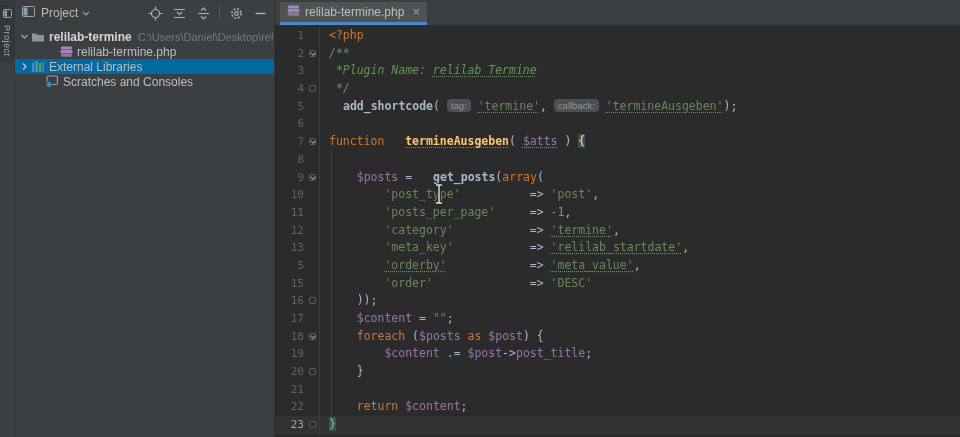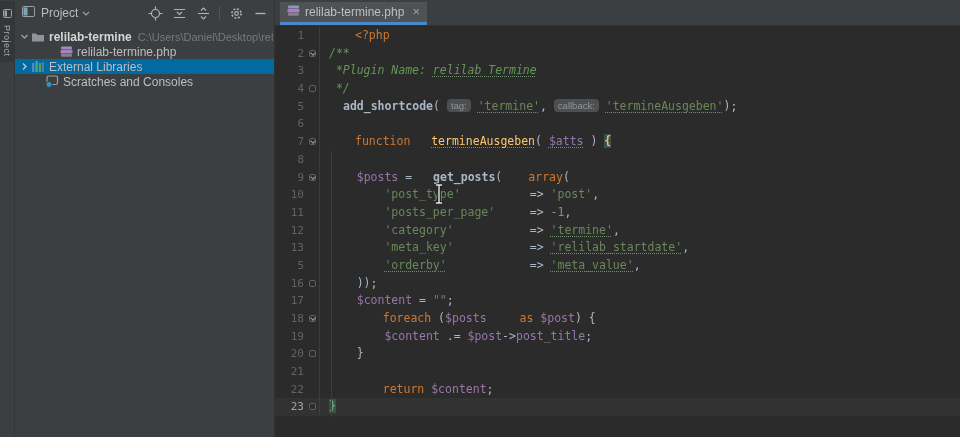--- a/index.html
+++ b/index.html
@@ -46,24 +46,24 @@
   .code-line.caret { background:#323232; }
   .gutter { width:32px; flex:none; text-align:right; padding-right:3px; color:#606366; font-size:11px; }
   .caret .gutter { color:#A4A4A4; }
   .fold { width:13px; flex:none; border-right:1px solid #3A3C3E; position:relative; }
   .fm { position:absolute; left:2px; top:5px; width:7px; height:7px;
     border:1px solid #5E6163; border-radius:2px; background:#2B2B2B; }
   .fm.start::after { content:''; position:absolute; left:1.2px; top:0.2px; width:3px; height:3px;
     border-right:1px solid #9DA0A3; border-bottom:1px solid #9DA0A3; transform:rotate(45deg); }
   .code { flex:1; padding-left:9px; color:#A9B7C6; }
 
-  .k { color:#CC7832;margin-left:26px; }
+  .k { color:#CC7832; }
   .s { color:#6A8759; }
   .v { color:#9876AA; }
-  .f { color:#FFC66D; font-weight:normal; }
+  .f { color:#FFC66D; font-weight:bold; }
   .c { color:#629755; font-style:italic; }
   .n { color:#6897BB; }
   .t { color:#A9B7C6; }
   .b { font-weight:bold;margin-left:14px; }
   .u { text-decoration:underline dotted #6E8F6E; text-underline-offset:2px; }
   .h { display:inline-block; background:#4C5052; color:#919599; border-radius:4px;
     padding:0 4px; font:9.5px "Liberation Sans", sans-serif; line-height:13px;
     vertical-align:1px; }
   .bm { background:#3B514D; font-weight:bold; }
   .o2 { color:#E8BF6A; }
@@ -214,20 +214,21 @@
           <div class="code-line"><div class="gutter">5</div><div class="fold"></div><div class="code"><span class="t b">add_shortcode</span><span class="t">( </span><span class="h">tag:</span><span class="t"> </span><span class="s u">'termine'</span><span class="t">, </span><span class="h">callback:</span><span class="t"> </span><span class="s u">'termineAusgeben'</span><span class="t">);</span></div></div>
           <div class="code-line"><div class="gutter">6</div><div class="fold"></div><div class="code"></div></div>
           <div class="code-line"><div class="gutter">7</div><div class="fold"><span class="fm start"></span></div><div class="code"><span class="k">function</span><span class="t">   </span><span class="f u">termineAusgeben</span><span class="t">( </span><span class="v u">$atts</span><span class="t"> ) </span><span class="bm o2">{</span></div></div>
           <div class="code-line"><div class="gutter">8</div><div class="fold"></div><div class="code"></div></div>
           <div class="code-line"><div class="gutter">9</div><div class="fold"><span class="fm start"></span></div><div class="code"><span class="t">    </span><span class="v">$posts</span><span class="t"> = </span><span class="t b">get_posts</span><span class="t">(</span><span class="k">array</span><span class="t">(</span></div></div>
           <div class="code-line"><div class="gutter">10</div><div class="fold"></div><div class="code"><span class="t">        </span><span class="s">'post_type'</span><span class="t">          =&gt; </span><span class="s">'post'</span><span class="t">,</span></div></div>
           <div class="code-line"><div class="gutter">11</div><div class="fold"></div><div class="code"><span class="t">        </span><span class="s">'posts_per_page'</span><span class="t">     =&gt; </span><span class="n">-1</span><span class="t">,</span></div></div>
           <div class="code-line"><div class="gutter">12</div><div class="fold"></div><div class="code"><span class="t">        </span><span class="s">'category'</span><span class="t">           =&gt; </span><span class="s u">'termine'</span><span class="t">,</span></div></div>
           <div class="code-line"><div class="gutter">13</div><div class="fold"></div><div class="code"><span class="t">        </span><span class="s">'meta_key'</span><span class="t">           =&gt; </span><span class="s u">'relilab_startdate'</span><span class="t">,</span></div></div>
           <div class="code-line"><div class="gutter">5</div><div class="fold"></div><div class="code"><span class="t">        </span><span class="s u">'orderby'</span><span class="t">            =&gt; </span><span class="s u">'meta_value'</span><span class="t">,</span></div></div>
+          <div class="code-line"><div class="gutter">15</div><div class="fold"></div><div class="code"><span class="t">        </span><span class="s">'order'</span><span class="t">              =&gt; </span><span class="s">'DESC'</span></div></div>
           <div class="code-line"><div class="gutter">16</div><div class="fold"><span class="fm end"></span></div><div class="code"><span class="t">    ));</span></div></div>
           <div class="code-line"><div class="gutter">17</div><div class="fold"></div><div class="code"><span class="t">    </span><span class="v">$content</span><span class="t"> = </span><span class="s">""</span><span class="t">;</span></div></div>
           <div class="code-line"><div class="gutter">18</div><div class="fold"><span class="fm start"></span></div><div class="code"><span class="t">    </span><span class="k">foreach</span><span class="t"> (</span><span class="v">$posts</span><span class="t"> </span><span class="k">as</span><span class="t"> </span><span class="v">$post</span><span class="t">) {</span></div></div>
           <div class="code-line"><div class="gutter">19</div><div class="fold"></div><div class="code"><span class="t">        </span><span class="v">$content</span><span class="t"> .= </span><span class="v">$post</span><span class="t">-&gt;</span><span class="v">post_title</span><span class="t">;</span></div></div>
           <div class="code-line"><div class="gutter">20</div><div class="fold"><span class="fm end"></span></div><div class="code"><span class="t">    }</span></div></div>
           <div class="code-line"><div class="gutter">21</div><div class="fold"></div><div class="code"></div></div>
           <div class="code-line"><div class="gutter">22</div><div class="fold"></div><div class="code"><span class="t">    </span><span class="k">return</span><span class="t"> </span><span class="v">$content</span><span class="t">;</span></div></div>
           <div class="code-line caret"><div class="gutter">23</div><div class="fold"><span class="fm end"></span></div><div class="code"><span class="bm c2">}</span></div></div>
         </div>
       <div class="guide" style="left:56px; top:125px; height:266px;"></div>

